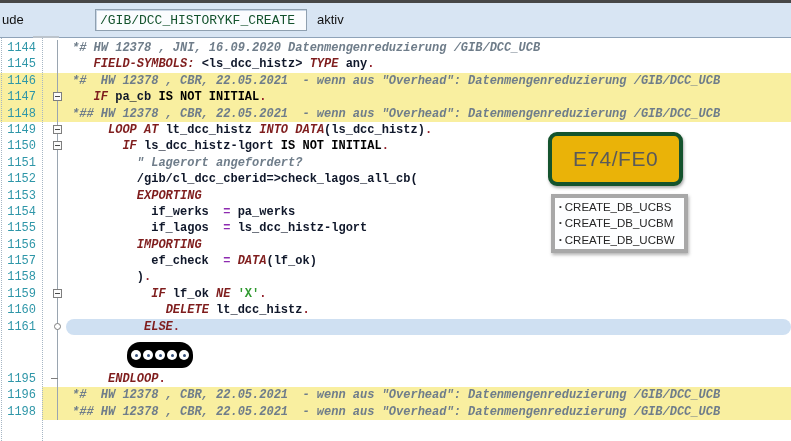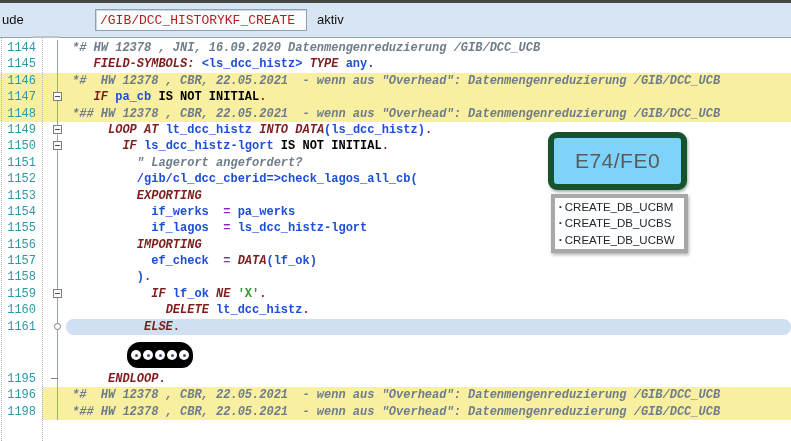--- a/index.html
+++ b/index.html
@@ -15,21 +15,21 @@
   }
   .hdr-label{position:absolute;left:2px;top:9px;font-size:13px;color:#111;}
   .prog-field{
     position:absolute;left:95px;top:6px;width:210px;height:20px;
     background:#fafcfe;border:1px solid #8fa0b0;
     box-shadow:inset 1px 1px 0 #c9d6e4;
     display:flex;align-items:center;
   }
   .prog-field span{
     font-family:"Liberation Mono","DejaVu Sans Mono",monospace;
-    font-size:13px;color:#b91c1c;padding-left:4px;white-space:pre;
+    font-size:13px;color:#14532d;padding-left:4px;white-space:pre;
   }
   .hdr-status{position:absolute;left:317px;top:9px;font-size:13px;color:#111;}
   .gutter-nub{position:absolute;left:33px;top:33px;width:26px;height:4px;background:#bcc4cc;}
 
   
   .editor{
     position:absolute;left:0;top:38px;width:791px;height:403px;
     background:#ffffff;padding-top:2px;box-sizing:border-box;
     font-family:"Liberation Mono","DejaVu Sans Mono",monospace;
   }
@@ -63,21 +63,21 @@
   .mk-minus::after{content:"";position:absolute;left:1px;top:3px;width:5px;height:1px;background:#4a4a4a;}
   .mk-circle{
     position:absolute;left:12px;top:4px;width:7px;height:7px;box-sizing:border-box;
     border:1px solid #7e7e7e;border-radius:50%;background:#ffffff;
   }
   .mk-tick{position:absolute;left:9px;top:7px;width:7px;height:1px;background:#7e7e7e;}
 
   
   .tk-k{color:#7f1d1d;font-style:italic;}
   .tk-k2{color:#000000;}
-  .tk-i{color:#1d4ed8;}
+  .tk-i{color:#0f172a;}
   .tk-c{color:#6f7d8a;font-weight:bold;font-style:italic;}
   .tk-s{color:#309a30;}
   .tk-p{color:#93202a;}
   .tk-o{color:#8d2bb0;}
 
   .gap{
     height:36px;
     background-image:linear-gradient(#9aa5b0,#9aa5b0);
     background-repeat:no-repeat;background-position:57px 0;background-size:1px 100%;
   }
@@ -90,21 +90,21 @@
   }
   .blob .dot{
     width:10px;height:10px;border-radius:50%;background:#fff;flex:none;
     display:flex;align-items:center;justify-content:center;
   }
   .blob .dot::after{content:"";width:3px;height:3px;border-radius:50%;background:#35507a;}
 
   
   .sysbox{
     position:absolute;left:548px;top:132px;width:127px;height:46px;z-index:4;
-    background:#7dd3fc;border:6px solid #14532d;border-radius:9px;
+    background:#eab308;border:4px solid #14532d;border-radius:9px;
     box-shadow:1px 2px 3px rgba(90,90,90,.5);
     display:flex;align-items:center;justify-content:center;
   }
   .sysbox span{font-size:21px;color:#5a5a5a;letter-spacing:.5px;}
   .listbox{
     position:absolute;left:551px;top:194px;width:125px;height:49px;z-index:4;
     background:#fdfeff;border:4px solid #a8a8a8;
     box-shadow:1px 2px 3px rgba(90,90,90,.45);
     padding:1px 2px;box-sizing:content-box;
   }
@@ -258,16 +258,16 @@
     <span class="dot"></span>
     <span class="dot"></span>
     <span class="dot"></span>
   </div>
 
 <div class="sysbox">
   <span>E74/FE0</span>
 </div>
 
 <div class="listbox" id="listbox">
+    <div class="li"><span class="b">•</span><span>CREATE_DB_UCBS</span></div>
     <div class="li"><span class="b">•</span><span>CREATE_DB_UCBM</span></div>
-    <div class="li"><span class="b">•</span><span>CREATE_DB_UCBS</span></div>
     <div class="li"><span class="b">•</span><span>CREATE_DB_UCBW</span></div>
   </div>
 
 </body></html>

